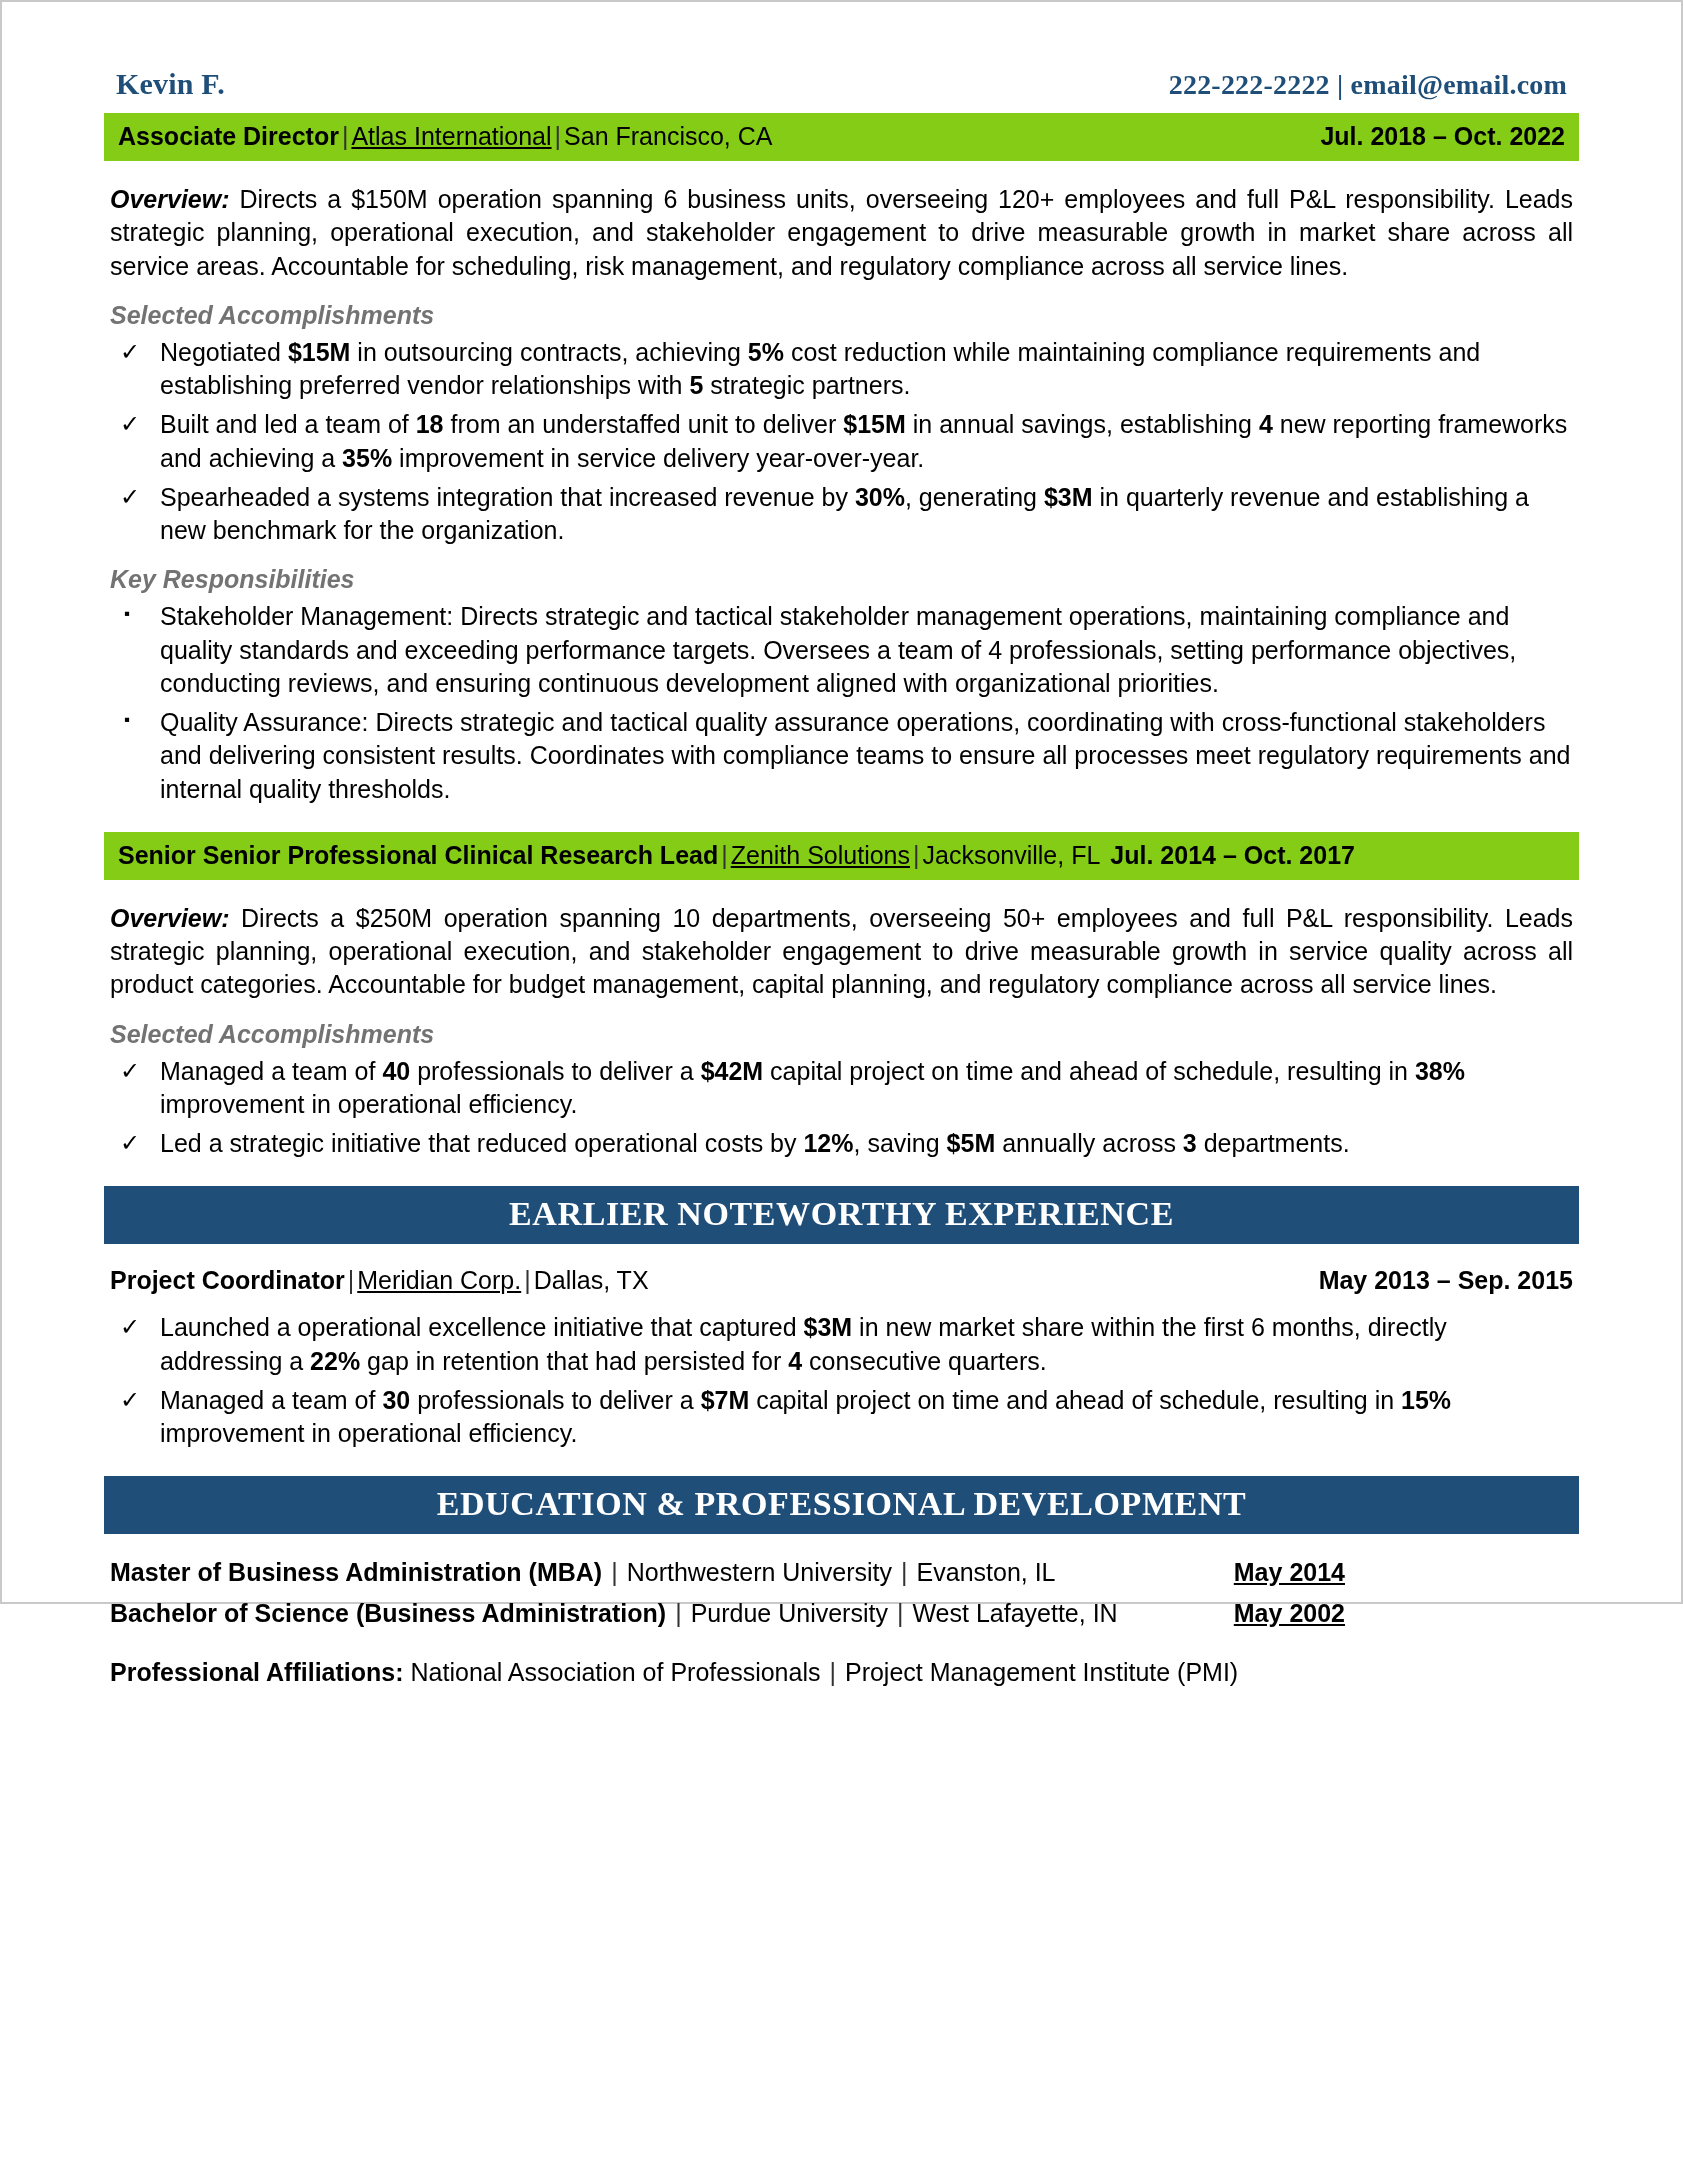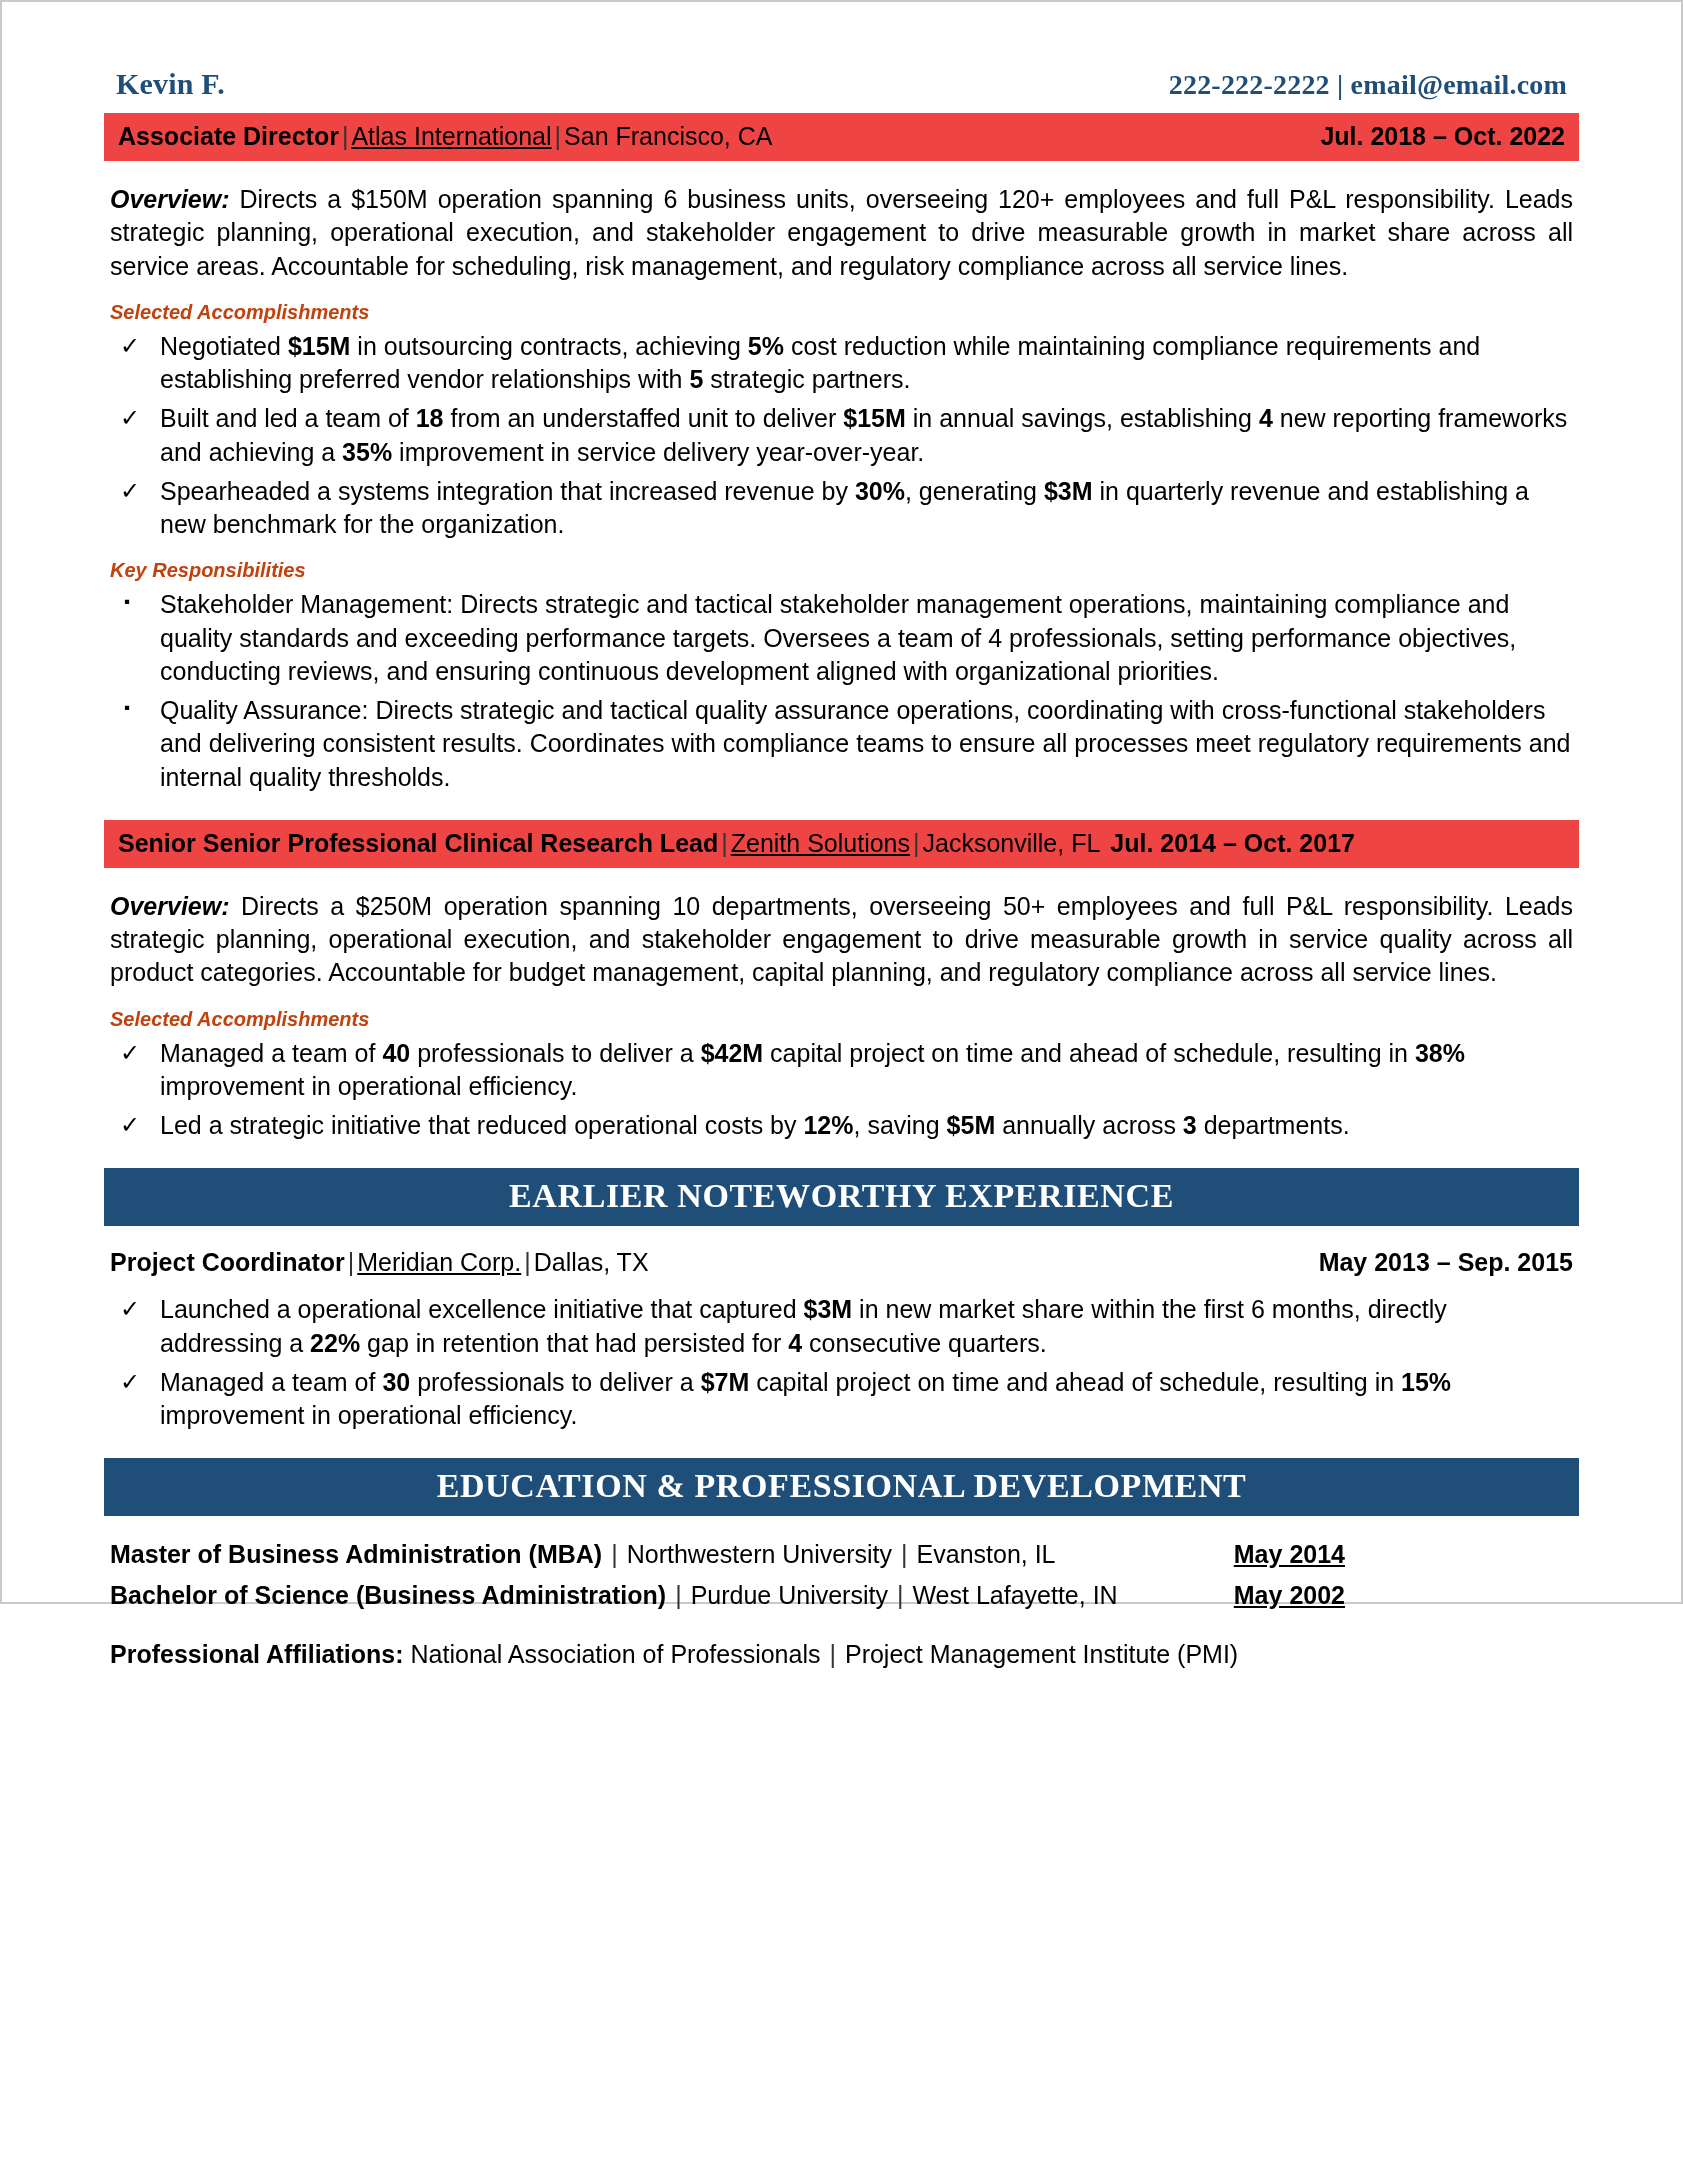--- a/index.html
+++ b/index.html
@@ -42,21 +42,21 @@
   .contact {
     font-family: "Liberation Serif", serif;
     font-weight: bold;
     font-size: 28px;
     color: #1F4E79;
     letter-spacing: 0.2px;
   }
 
   
   .jobbar {
-    background: #ef4444;
+    background: #84cc16;
     padding: 9px 14px 10px 14px;
     display: flex;
     align-items: baseline;
     justify-content: space-between;
     margin-top: 4px;
   }
   .jobbar.compact {
     justify-content: flex-start;
   }
   .jobbar-left {
@@ -91,24 +91,24 @@
     font-size: 25px;
     line-height: 1.33;
     color: #000000;
     margin: 22px 6px 0 6px;
   }
   .overview b {
     font-style: italic;
     font-weight: bold;
   }
   .subhead {
-    font-size: 20px;
+    font-size: 25px;
     font-weight: bold;
     font-style: italic;
-    color: #c2410c;
+    color: #737373;
     margin: 18px 0 6px 6px;
   }
 
   ul.bullets {
     list-style: none;
     margin: 0;
     padding: 0;
   }
   ul.bullets li {
     position: relative;

